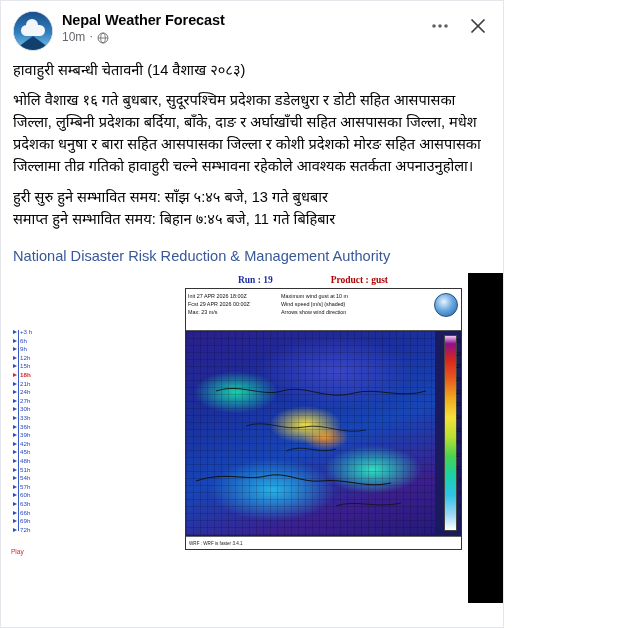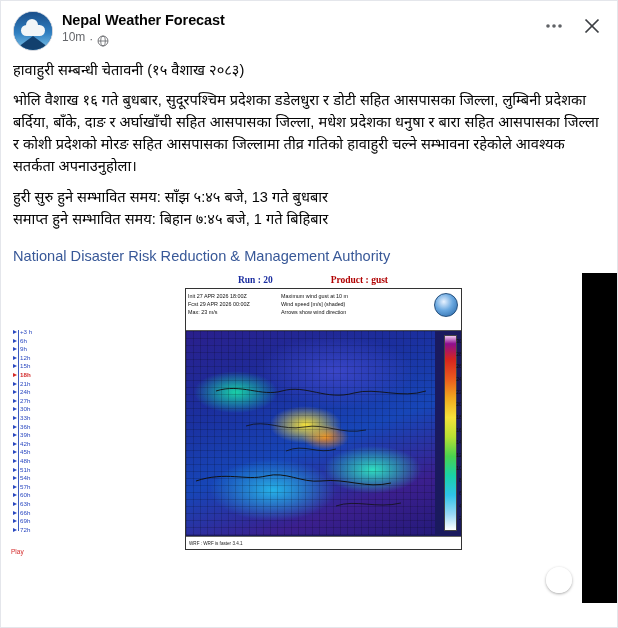--- a/index.html
+++ b/index.html
@@ -8,21 +8,21 @@
   }
   body {
     width: 618px;
     height: 628px;
     background: #ffffff;
     font-family: "Liberation Sans", sans-serif;
     overflow: hidden;
   }
   .post {
     position: relative;
-    width: 618px;
+    width: 504px;
     height: 628px;
     background: #ffffff;
     box-sizing: border-box;
     border: 1px solid #e4e6eb;
   }
   
   .post-header {
     display: flex;
     align-items: flex-start;
     padding: 10px 12px 4px 12px;
@@ -78,21 +78,21 @@
   }
   .page-name {
     font-size: 14.5px;
     font-weight: bold;
     color: #050505;
     line-height: 18px;
     letter-spacing: -0.1px;
   }
   .meta-row {
     display: flex;
-    align-items: flex-end;
+    align-items: flex-start;
     gap: 4px;
     margin-top: 1px;
   }
   .timestamp {
     font-size: 12px;
     color: #65676b;
     line-height: 15px;
   }
   .dot-sep {
     color: #65676b;
@@ -413,24 +413,24 @@
       <div class="icon-btn">
         <svg width="20" height="20" viewBox="0 0 20 20">
           <line x1="3.5" y1="3.5" x2="16.5" y2="16.5" stroke="#3c3f43" stroke-width="1.7"></line>
           <line x1="16.5" y1="3.5" x2="3.5" y2="16.5" stroke="#3c3f43" stroke-width="1.7"></line>
         </svg>
       </div>
     </div>
   </div>
 
   <div class="post-body">
-    <div class="para headline">हावाहुरी सम्बन्धी चेतावनी (१५ वैशाख २०८३)</div>
+    <div class="para headline">हावाहुरी सम्बन्धी चेतावनी (14 वैशाख २०८३)</div>
     <div class="para">भोलि वैशाख १६ गते बुधबार, सुदूरपश्चिम प्रदेशका डडेलधुरा र डोटी सहित आसपासका जिल्ला, लुम्बिनी प्रदेशका बर्दिया, बाँके, दाङ र अर्घाखाँची सहित आसपासका जिल्ला, मधेश प्रदेशका धनुषा र बारा सहित आसपासका जिल्ला र कोशी प्रदेशको मोरङ सहित आसपासका जिल्लामा तीव्र गतिको हावाहुरी चल्ने सम्भावना रहेकोले आवश्यक सतर्कता अपनाउनुहोला।</div>
     <div class="para tight">हुरी सुरु हुने सम्भावित समय: साँझ ५:४५ बजे, 13 गते बुधबार</div>
-    <div class="para">समाप्त हुने सम्भावित समय: बिहान ७:४५ बजे, 1 गते बिहिबार</div>
+    <div class="para">समाप्त हुने सम्भावित समय: बिहान ७:४५ बजे, 11 गते बिहिबार</div>
     <div class="org-block">
       <div class="link">National Disaster Risk Reduction &amp; Management Authority</div>
     </div>
   </div>
 
   <div class="attachment">
     <div class="att-inner">
 
       <div class="timeline">
         <div class="tl-line"></div>
@@ -458,21 +458,21 @@
             <div class="tl-item" style="top: 172px;"><span class="tl-label">63h</span></div>
             <div class="tl-item" style="top: 180.6px;"><span class="tl-label">66h</span></div>
             <div class="tl-item" style="top: 189.2px;"><span class="tl-label">69h</span></div>
             <div class="tl-item" style="top: 197.8px;"><span class="tl-label">72h</span></div>
           </div>
         <div class="tl-play">Play</div>
       </div>
 
       <div class="chart-wrap">
         <div class="chart-title">
-          <span>Run : 20</span>
+          <span>Run : 19</span>
           &nbsp;&nbsp;&nbsp;
           <span class="gust">Product : gust</span>
         </div>
 
         <div class="map-box">
           <div class="map-info">
             <div class="left">
               <div>Init  27 APR 2026 18:00Z</div>
               <div>Fcst 29 APR 2026 00:00Z</div>
               <div>Max: 23 m/s</div>

